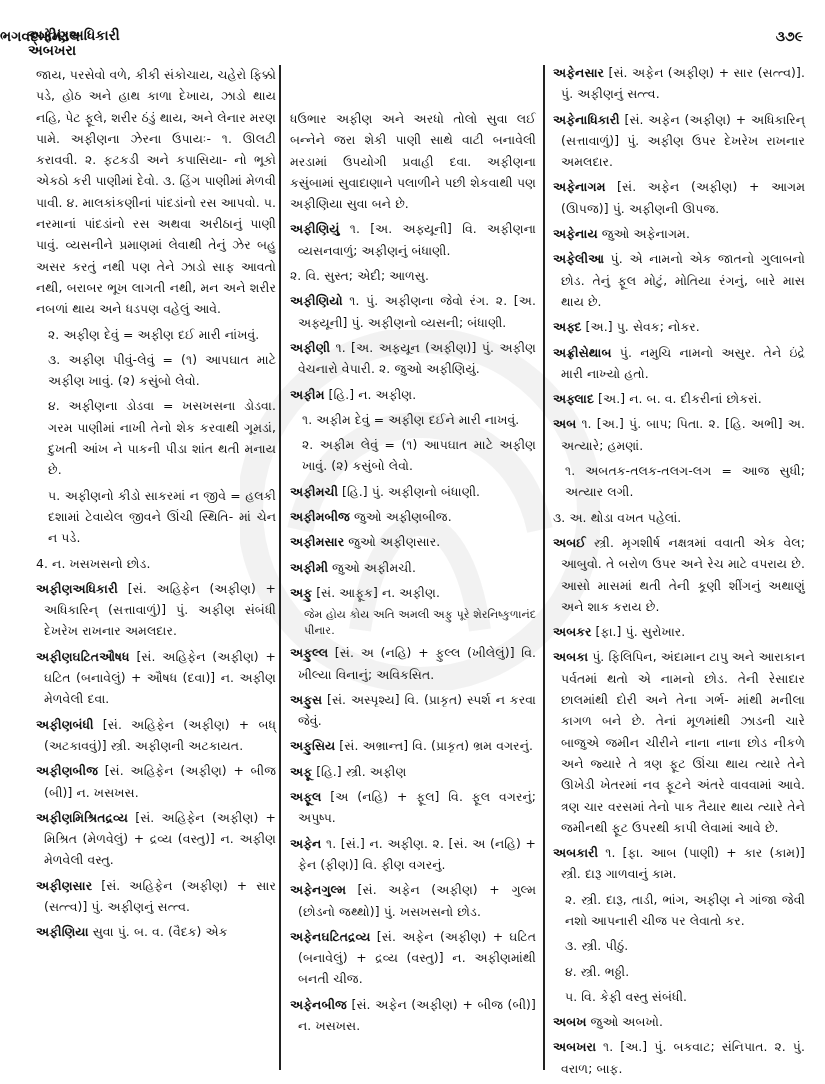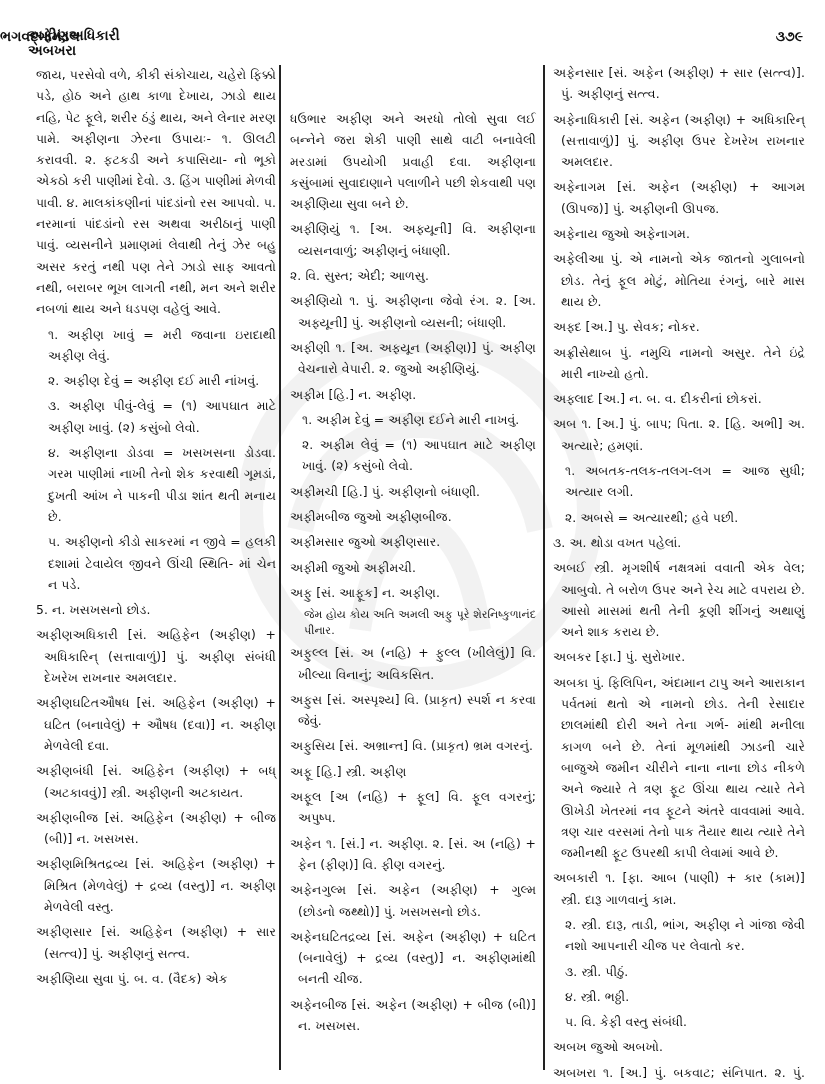--- a/index.html
+++ b/index.html
@@ -24,21 +24,21 @@
   .col-2 { left: 290px; width: 246px; margin-top: 44px; }
   .col-3 { left: 553px; width: 252px; top: 62px; }
   .divider { position: absolute; top: 65px; width: 1.5px; background: #222; height: 1005px; }
   .div-1 { left: 279px; }
   .div-2 { left: 543px; }
   .p { margin: 0 0 4px 0; }
   .p.cont { text-indent: 0; }
   .p.sense { padding-left: 12px; }
   .p.sense-flat { padding-left: 0; }
   .p.hang { padding-left: 8px; text-indent: -8px; }
-  .hw { font-weight: normal; }
+  .hw { font-weight: bold; }
   .quote { font-size: 11px; line-height: 16px; padding-left: 14px; margin-bottom: 3px; }
   .quote .src { float: right; }
 </style>
 </head>
 <body>
 
 <svg class="watermark" viewBox="0 0 360 360">
   <circle cx="180" cy="180" r="170" fill="none" stroke="#888" stroke-width="26"></circle>
   <path d="M60 200 C 90 60, 270 60, 300 200" fill="none" stroke="#888" stroke-width="26"></path>
   <path d="M120 300 C 140 160, 220 160, 240 300" fill="none" stroke="#888" stroke-width="22"></path>
@@ -51,26 +51,25 @@
   </div>
   <div class="hdr-center">ભગવદ્ગોમંડલ</div>
   <div class="hdr-right">૩૭૯</div>
 </div>
 
 <div class="divider div-1"></div>
 <div class="divider div-2"></div>
 
 <div class="col col-1">
     <p class="p cont"><span>જાય, પરસેવો વળે, કીકી સંકોચાય, ચહેરો ફિક્કો પડે, હોઠ અને હાથ કાળા દેખાય, ઝાડો થાય નહિ, પેટ ફૂલે, શરીર ઠંડું થાય, અને લેનાર મરણ પામે. અફીણના ઝેરના ઉપાયઃ- ૧. ઊલટી કરાવવી. ૨. ફટકડી અને કપાસિયા- નો ભૂકો એકઠો કરી પાણીમાં દેવો. ૩. હિંગ પાણીમાં મેળવી પાવી. ૪. માલકાંકણીનાં પાંદડાંનો રસ આપવો. ૫. નરમાનાં પાંદડાંનો રસ અથવા અરીઠાનું પાણી પાવું. વ્યસનીને પ્રમાણમાં લેવાથી તેનું ઝેર બહુ અસર કરતું નથી પણ તેને ઝાડો સાફ આવતો નથી, બરાબર ભૂખ લાગતી નથી, મન અને શરીર નબળાં થાય અને ધડપણ વહેલું આવે.</span></p>
-    <p class="p sense"><span>૧. અફીણ ખાવું = મરી જવાના ઇરાદાથી અફીણ લેવું.</span></p>
     <p class="p sense"><span>૨. અફીણ દેવું = અફીણ દઈ મારી નાંખવું.</span></p>
     <p class="p sense"><span>૩. અફીણ પીવું-લેવું = (૧) આપઘાત માટે અફીણ ખાવું. (૨) કસુંબો લેવો.</span></p>
     <p class="p sense"><span>૪. અફીણના ડોડવા = ખસખસના ડોડવા. ગરમ પાણીમાં નાખી તેનો શેક કરવાથી ગૂમડાં, દુખતી આંખ ને પાકની પીડા શાંત થતી મનાય છે.</span></p>
     <p class="p sense"><span>૫. અફીણનો કીડો સાકરમાં ન જીવે = હલકી દશામાં ટેવાયેલ જીવને ઊંચી સ્થિતિ- માં ચેન ન પડે.</span></p>
-    <p class="p sense-flat"><span>5. ન. ખસખસનો છોડ.</span></p>
+    <p class="p sense-flat"><span>4. ન. ખસખસનો છોડ.</span></p>
     <p class="p hang"><span class="hw">અફીણઅધિકારી</span><span> [સં. અહિફેન (અફીણ) + અધિકારિન્ (સત્તાવાળું)] પું. અફીણ સંબંધી દેખરેખ રાખનાર અમલદાર.</span></p>
     <p class="p hang"><span class="hw">અફીણઘટિતઔષધ</span><span> [સં. અહિફેન (અફીણ) + ઘટિત (બનાવેલું) + ઔષધ (દવા)] ન. અફીણ મેળવેલી દવા.</span></p>
     <p class="p hang"><span class="hw">અફીણબંધી</span><span> [સં. અહિફેન (અફીણ) + બધ્ (અટકાવવું)] સ્ત્રી. અફીણની અટકાયત.</span></p>
     <p class="p hang"><span class="hw">અફીણબીજ</span><span> [સં. અહિફેન (અફીણ) + બીજ (બી)] ન. ખસખસ.</span></p>
     <p class="p hang"><span class="hw">અફીણમિશ્રિતદ્રવ્ય</span><span> [સં. અહિફેન (અફીણ) + મિશ્રિત (મેળવેલું) + દ્રવ્ય (વસ્તુ)] ન. અફીણ મેળવેલી વસ્તુ.</span></p>
     <p class="p hang"><span class="hw">અફીણસાર</span><span> [સં. અહિફેન (અફીણ) + સાર (સત્ત્વ)] પું. અફીણનું સત્ત્વ.</span></p>
     <p class="p hang"><span class="hw">અફીણિયા</span><span> સુવા પું. બ. વ. (વૈદક) એક</span></p>
   </div>
 <div class="col col-2">
     <p class="p cont"><span>ધઉભાર અફીણ અને અરધો તોલો સુવા લઈ બન્નેને જરા શેકી પાણી સાથે વાટી બનાવેલી મરડામાં ઉપયોગી પ્રવાહી દવા. અફીણના કસુંબામાં સુવાદાણાને પલાળીને પછી શેકવાથી પણ અફીણિયા સુવા બને છે.</span></p>
@@ -101,21 +100,20 @@
     <p class="p hang"><span class="hw">અફેનસાર</span><span> [સં. અફેન (અફીણ) + સાર (સત્ત્વ)]. પું. અફીણનું સત્ત્વ.</span></p>
     <p class="p hang"><span class="hw">અફેનાધિકારી</span><span> [સં. અફેન (અફીણ) + અધિકારિન્ (સત્તાવાળું)] પું. અફીણ ઉપર દેખરેખ રાખનાર અમલદાર.</span></p>
     <p class="p hang"><span class="hw">અફેનાગમ</span><span> [સં. અફેન (અફીણ) + આગમ (ઊપજ)] પું. અફીણની ઊપજ.</span></p>
     <p class="p hang"><span class="hw">અફેનાય</span><span> જુઓ અફેનાગમ.</span></p>
     <p class="p hang"><span class="hw">અફેલીઆ</span><span> પું. એ નામનો એક જાતનો ગુલાબનો છોડ. તેનું ફૂલ મોટું, મોતિયા રંગનું, બારે માસ થાય છે.</span></p>
     <p class="p hang"><span class="hw">અફ્દ</span><span> [અ.] પુ. સેવક; નોકર.</span></p>
     <p class="p hang"><span class="hw">અફ્રીસેથાબ</span><span> પું. નમુચિ નામનો અસુર. તેને ઇંદ્રે મારી નાખ્યો હતો.</span></p>
     <p class="p hang"><span class="hw">અફ્લાદ</span><span> [અ.] ન. બ. વ. દીકરીનાં છોકરાં.</span></p>
     <p class="p hang"><span class="hw">અબ</span><span> ૧. [અ.] પું. બાપ; પિતા. ૨. [હિ. અભી] અ. અત્યારે; હમણાં.</span></p>
     <p class="p sense"><span>૧. અબતક-તલક-તલગ-લગ = આજ સુધી; અત્યાર લગી.</span></p>
-    <p class="p sense"><span>૨. અબસે = અત્યારથી; હવે પછી.</span></p>
     <p class="p sense-flat"><span>૩. અ. થોડા વખત પહેલાં.</span></p>
     <p class="p hang"><span class="hw">અબઈ</span><span> સ્ત્રી. મૃગશીર્ષ નક્ષત્રમાં વવાતી એક વેલ; આબુવો. તે બરોળ ઉપર અને રેચ માટે વપરાય છે. આસો માસમાં થતી તેની કૂણી શીંગનું અથાણું અને શાક કરાય છે.</span></p>
     <p class="p hang"><span class="hw">અબકર</span><span> [ફા.] પું. સુરોખાર.</span></p>
     <p class="p hang"><span class="hw">અબકા</span><span> પું. ફિલિપિન, અંદામાન ટાપુ અને આરાકાન પર્વતમાં થતો એ નામનો છોડ. તેની રેસાદાર છાલમાંથી દોરી અને તેના ગર્ભ- માંથી મનીલા કાગળ બને છે. તેનાં મૂળમાંથી ઝાડની ચારે બાજુએ જમીન ચીરીને નાના નાના છોડ નીકળે અને જ્યારે તે ત્રણ ફૂટ ઊંચા થાય ત્યારે તેને ઊખેડી ખેતરમાં નવ ફૂટને અંતરે વાવવામાં આવે. ત્રણ ચાર વરસમાં તેનો પાક તૈયાર થાય ત્યારે તેને જમીનથી ફૂટ ઉપરથી કાપી લેવામાં આવે છે.</span></p>
     <p class="p hang"><span class="hw">અબકારી</span><span> ૧. [ફા. આબ (પાણી) + કાર (કામ)] સ્ત્રી. દારૂ ગાળવાનું કામ.</span></p>
     <p class="p sense"><span>૨. સ્ત્રી. દારૂ, તાડી, ભાંગ, અફીણ ને ગાંજા જેવી નશો આપનારી ચીજ પર લેવાતો કર.</span></p>
     <p class="p sense"><span>૩. સ્ત્રી. પીઠું.</span></p>
     <p class="p sense"><span>૪. સ્ત્રી. ભઠ્ઠી.</span></p>
     <p class="p sense"><span>૫. વિ. કેફી વસ્તુ સંબંધી.</span></p>
     <p class="p hang"><span class="hw">અબખ</span><span> જુઓ અબખો.</span></p>

